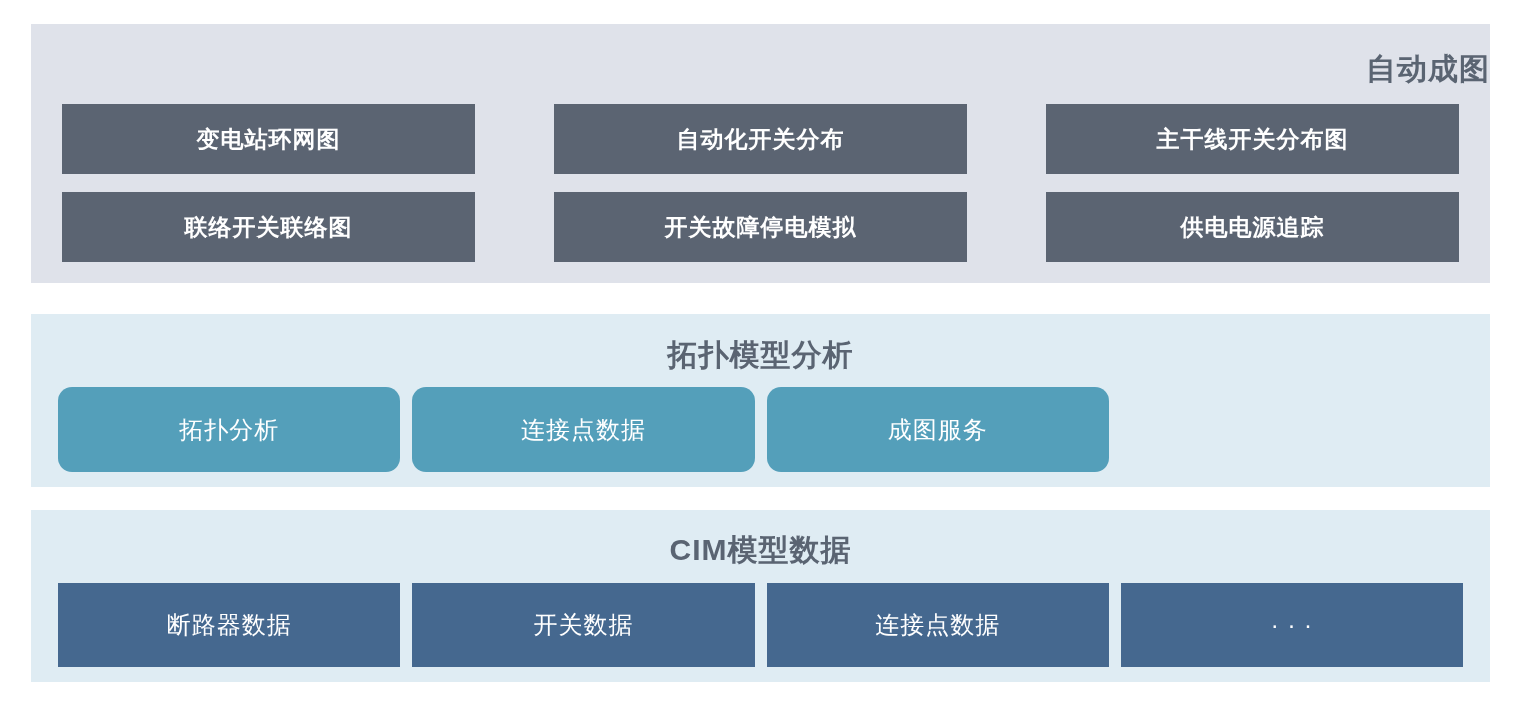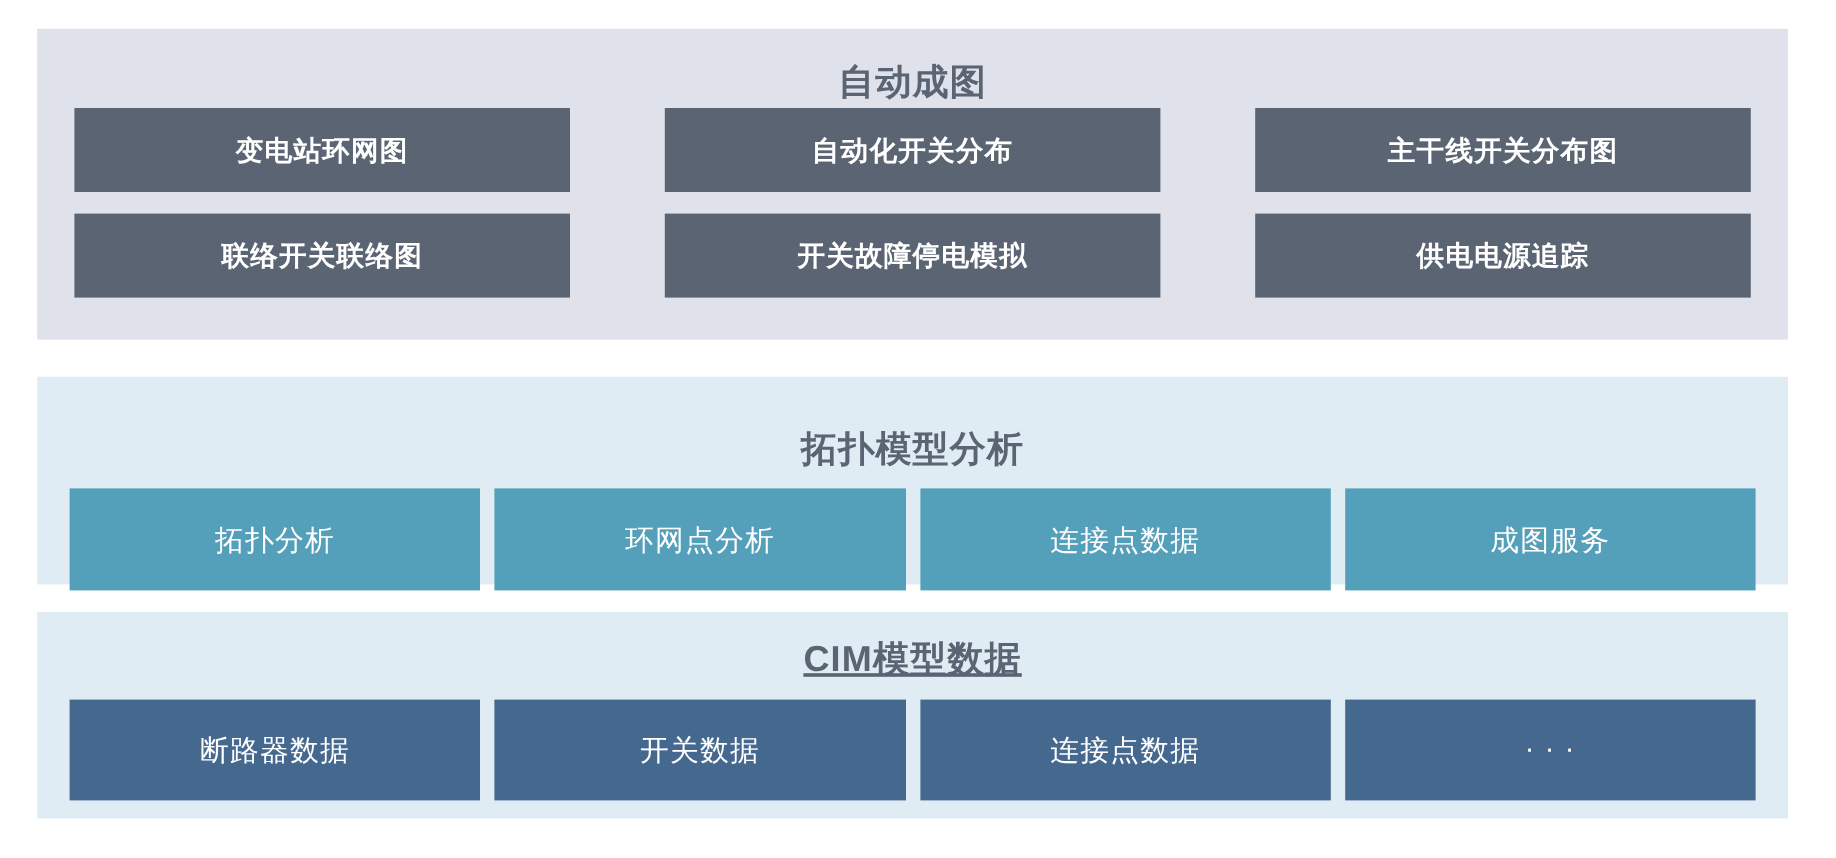--- a/index.html
+++ b/index.html
@@ -15,23 +15,23 @@
   .layer { position: absolute; left: 31px; width: 1459px; }
   .layer-auto-drawing   { top: 24px;  height: 259px; background: #dfe2ea; }
   .layer-topology       { top: 314px; height: 173px; background: #dfecf3; }
   .layer-cim            { top: 510px; height: 172px; background: #dfecf3; }
 
   .layer-title {
     margin: 0; text-align: center;
     font-size: 30px; line-height: 34px; font-weight: bold;
     color: #5a6472; letter-spacing: 1px;
   }
-  .layer-auto-drawing .layer-title { padding-top: 28px; margin-bottom: 4px; }
-  .layer-topology    .layer-title { padding-top: 24px; margin-bottom: 15px; margin-top: 20px; }
-  .layer-cim         .layer-title { padding-top: 23px; margin-bottom: 16px; text-decoration: underline; }
+  .layer-auto-drawing .layer-title { padding-top: 28px; margin-bottom: 18px; text-align: right; }
+  .layer-topology    .layer-title { padding-top: 24px; margin-bottom: 15px; }
+  .layer-cim         .layer-title { padding-top: 23px; margin-bottom: 16px; }
 
   .grid { display: grid; }
   .grid-3 {
     padding: 0 31px;
     grid-template-columns: repeat(3, 1fr);
     column-gap: 79px; row-gap: 18px;
   }
   .grid-4 {
     padding: 0 27px;
     grid-template-columns: repeat(4, 1fr);
@@ -42,21 +42,21 @@
     display: flex; align-items: center; justify-content: center;
     color: #ffffff; text-align: center; cursor: default;
     letter-spacing: 1px;
   }
   .layer-auto-drawing .module {
     height: 70px; background: #5b6472;
     font-size: 23px; font-weight: bold;
   }
   .layer-topology .module {
     height: 85px; background: #549fba;
-    font-size: 24px; font-weight: normal;
+    font-size: 24px; font-weight: normal; border-radius: 14px;
   }
   .layer-cim .module {
     height: 84px; background: #45688f;
     font-size: 24px; font-weight: normal;
   }
 </style>
 </head>
 <body>
 
 <div class="canvas">
@@ -70,21 +70,20 @@
       <div class="module">联络开关联络图</div>
       <div class="module">开关故障停电模拟</div>
       <div class="module">供电电源追踪</div>
     </div>
   </section>
 
   <section class="layer layer-topology">
     <h2 class="layer-title">拓扑模型分析</h2>
     <div class="grid grid-4">
       <div class="module">拓扑分析</div>
-      <div class="module">环网点分析</div>
       <div class="module">连接点数据</div>
       <div class="module">成图服务</div>
     </div>
   </section>
 
   <section class="layer layer-cim">
     <h2 class="layer-title">CIM模型数据</h2>
     <div class="grid grid-4">
       <div class="module">断路器数据</div>
       <div class="module">开关数据</div>

